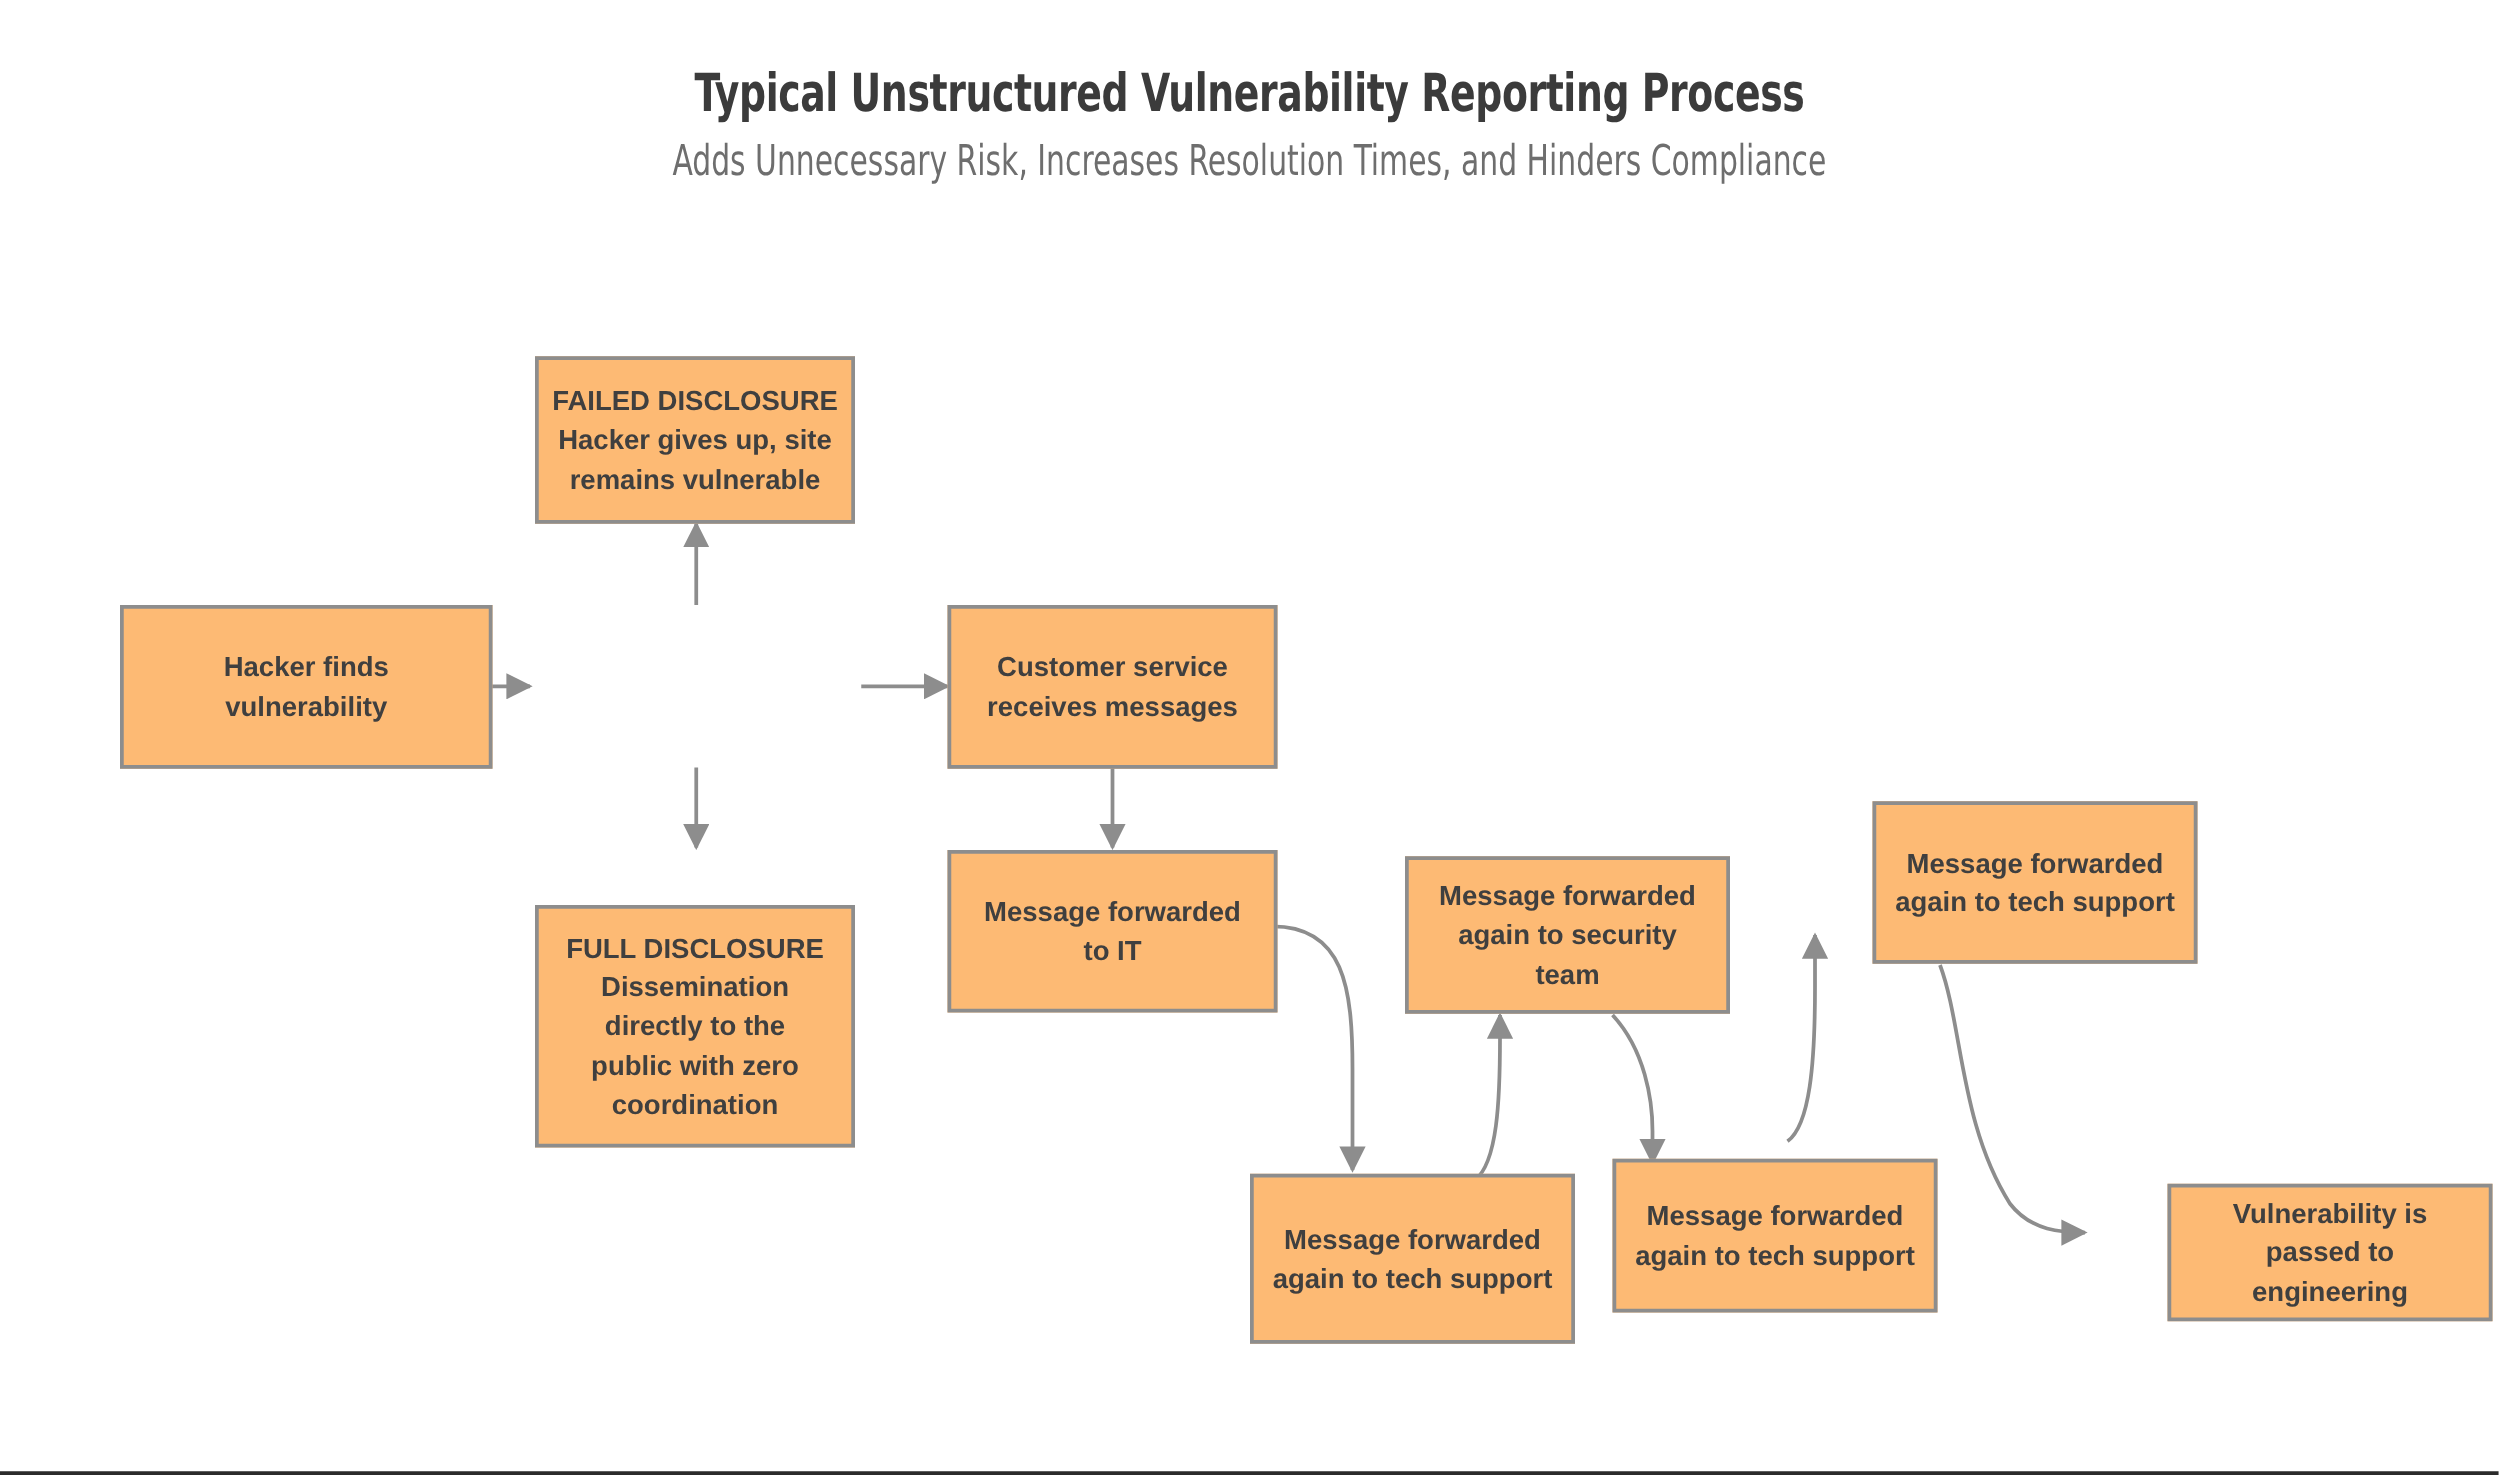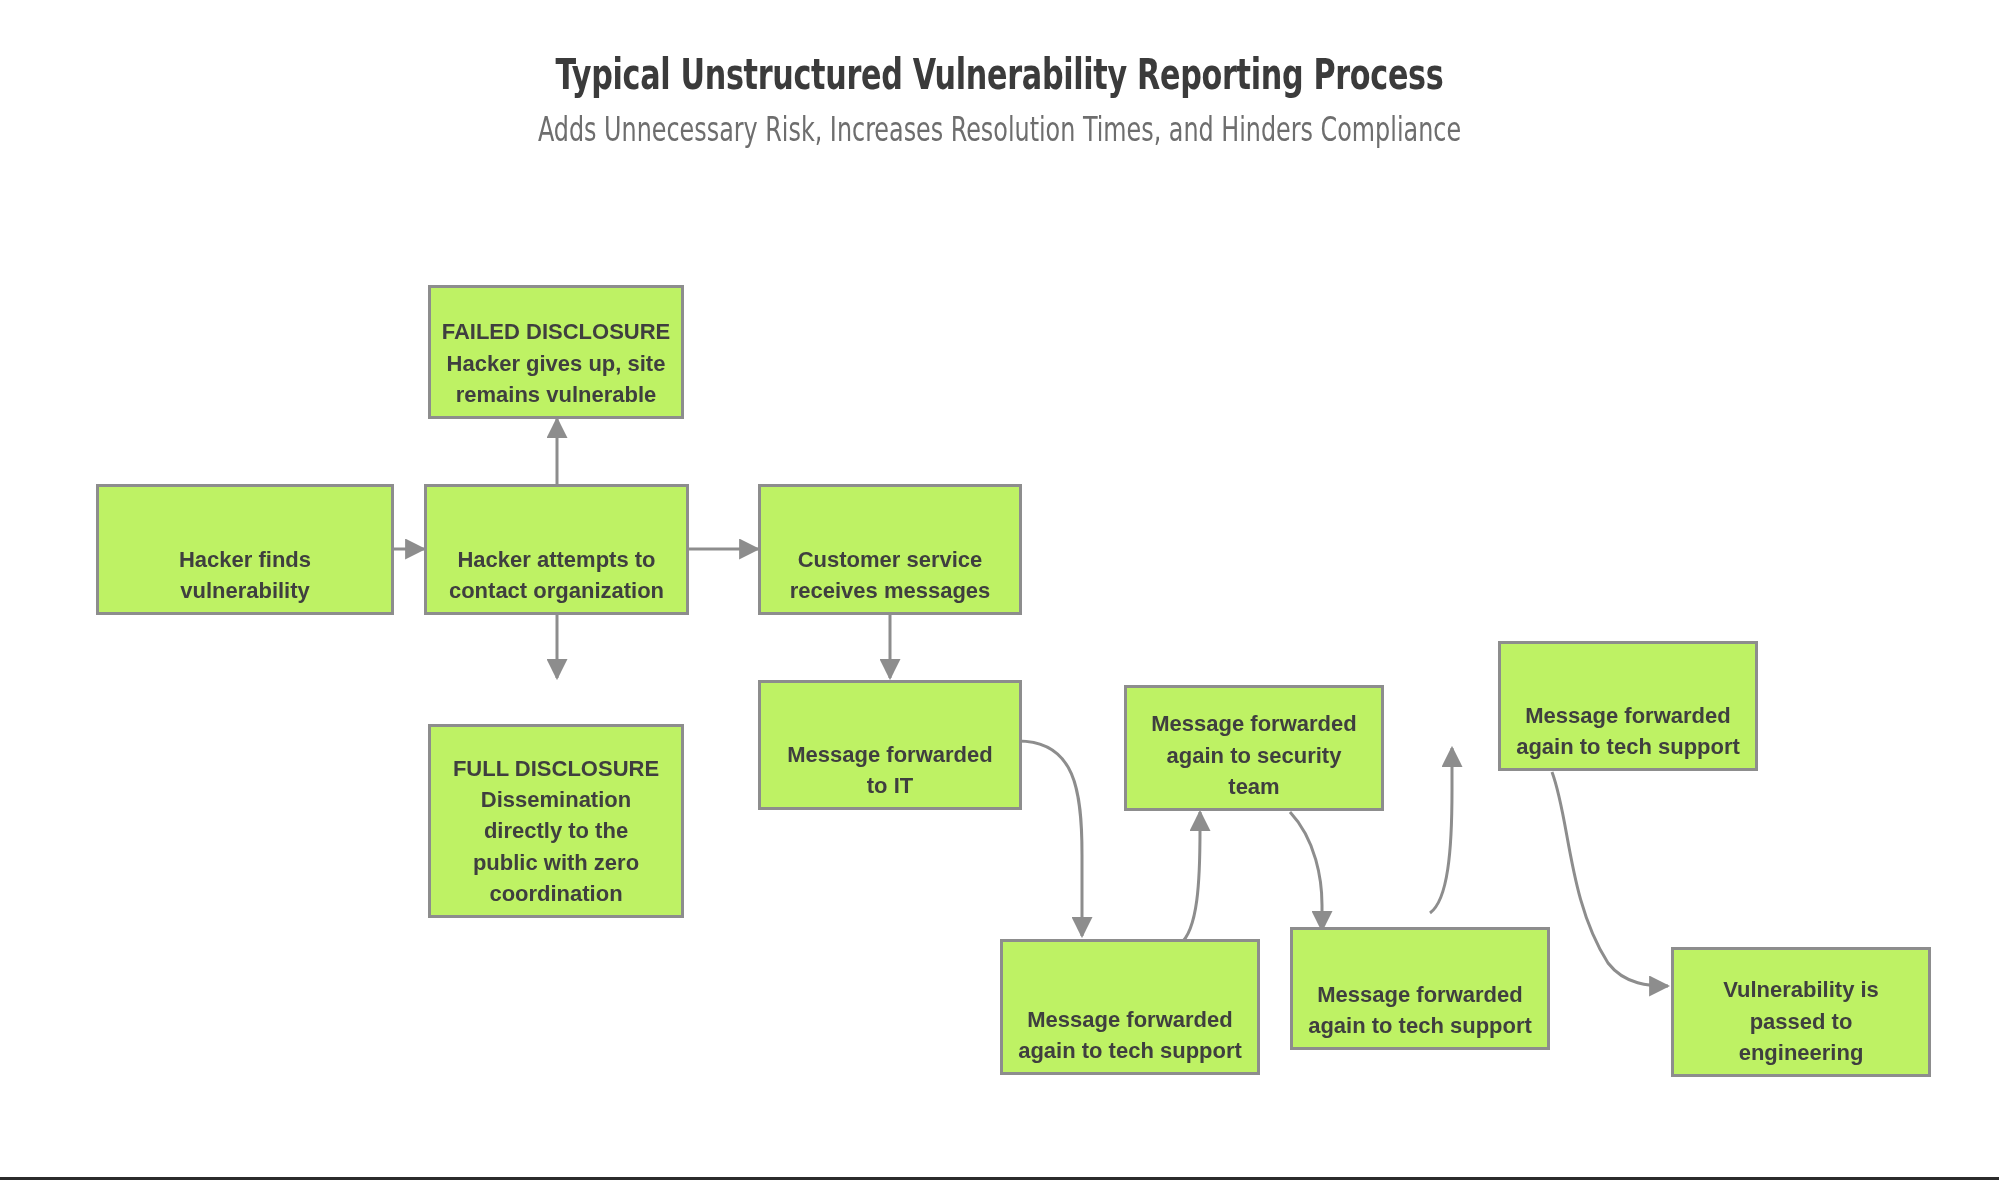--- a/index.html
+++ b/index.html
@@ -39,23 +39,23 @@
     font-size: 34px;
     color: #6e6e6e;
     margin-top: 10px;
     transform: scaleX(0.78);
     white-space: nowrap;
   }
   
   .node {
     position: absolute;
     border: 3px solid #8d8d8d;
-    background: #bef264;
+    background: #fdba74;
     display: flex;
-    align-items: flex-end;
+    align-items: center;
     justify-content: center;
     text-align: center;
     color: #3f3f3f;
     font-weight: bold;
     font-size: 22px;
     line-height: 1.42;
     padding: 6px 10px;
     z-index: 3;
   }
   .node span { display: block; width: 100%; }
@@ -115,23 +115,20 @@
       <path d="M 1430 913 C 1448 900 1452 850 1452 790 L 1452 748"></path>
 
       <path d="M 1552 772 C 1570 820 1568 900 1608 963 C 1625 985 1650 986 1668 986"></path>
     </g>
   </svg>
 
   <div class="node" style="left:96px; top:484px; width:298px; height:131px;">
     <span>Hacker finds<br>vulnerability</span>
   </div>
 
-  <div class="node" style="left:424px; top:484px; width:265px; height:131px;">
-    <span>Hacker attempts to<br>contact organization</span>
-  </div>
 
   <div class="node" style="left:428px; top:285px; width:256px; height:134px;">
     <span>FAILED DISCLOSURE<br>Hacker gives up, site<br>remains vulnerable</span>
   </div>
 
   <div class="node" style="left:428px; top:680px; width:256px; height:194px;margin-top:44px;">
     <span>FULL DISCLOSURE<br>Dissemination<br>directly to the<br>public with zero<br>coordination</span>
   </div>
 
   <div class="node" style="left:758px; top:484px; width:264px; height:131px;">
@@ -151,18 +148,18 @@
   </div>
 
   <div class="node" style="left:1290px; top:927px; width:260px; height:123px;">
     <span>Message forwarded<br>again to tech support</span>
   </div>
 
   <div class="node" style="left:1498px; top:641px; width:260px; height:130px;">
     <span>Message forwarded<br>again to tech support</span>
   </div>
 
-  <div class="node" style="left:1671px; top:947px; width:260px; height:130px;">
+  <div class="node" style="left:1734px; top:947px; width:260px; height:110px;">
     <span>Vulnerability is<br>passed to<br>engineering</span>
   </div>
 
   <div id="bottom-rule"></div>
 </div>
 
 </body></html>

